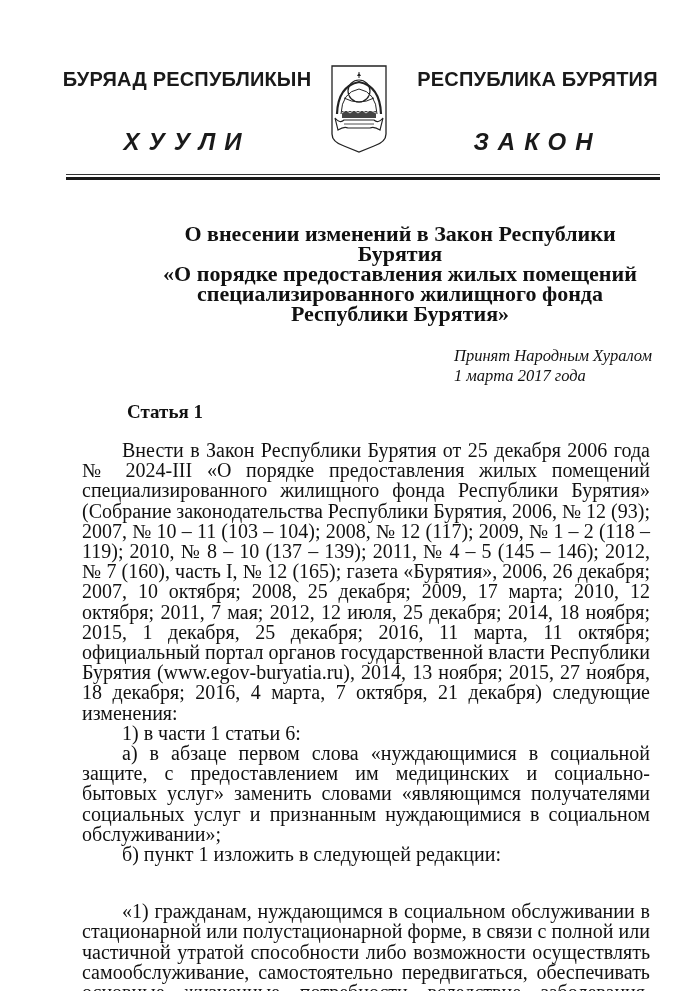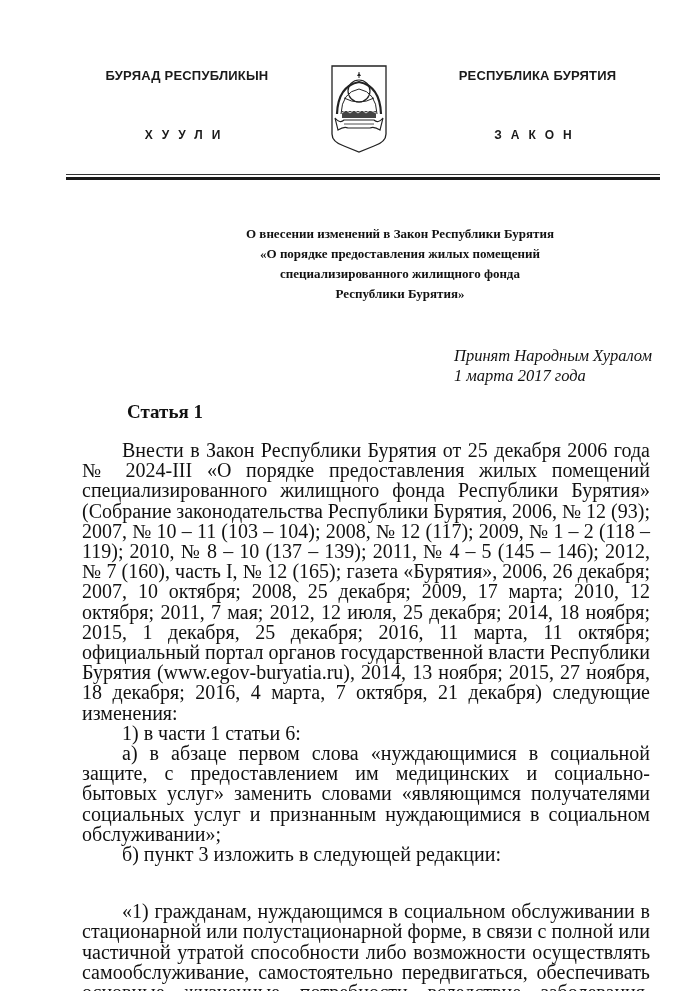--- a/index.html
+++ b/index.html
@@ -29,32 +29,33 @@
       color: #1a1a1a;
       text-align: center;
     }
     .hdr-left { left: 0; width: 250px; }
     .hdr-right { right: 0; width: 245px; }
     .hdr-org {
       position: absolute;
       top: 6px;
       left: 0;
       right: 0;
-      font-size: 13px;
+      font-size: 20px;
       letter-spacing: 0.2px;
       white-space: nowrap;
     }
     .hdr-type {
       position: absolute;
       top: 66px;
       left: 0;
       right: 0;
-      font-size: 12px;
+      font-size: 24px;
       letter-spacing: 9px;
       white-space: nowrap;
+      font-style: italic;
     }
     .emblem {
       position: absolute;
       left: 268px;
       top: 0;
       width: 58px;
       height: 92px;
     }
     .rule {
       position: absolute;
@@ -66,21 +67,21 @@
       border-bottom: 3px solid #1a1a1a;
       box-sizing: border-box;
     }
     .title {
       position: absolute;
       left: 150px;
       top: 224px;
       width: 500px;
       text-align: center;
       font-weight: bold;
-      font-size: 13px;
+      font-size: 22px;
       line-height: 20px;
     }
     .adopted {
       position: absolute;
       right: 48px;
       top: 346px;
       text-align: left;
       font-style: italic;
       font-size: 16.5px;
       line-height: 19.5px;
@@ -162,17 +163,17 @@
   <div>Принят Народным Хуралом</div>
   <div>1 марта 2017 года</div>
 </div>
 
 <div class="article-heading">Статья 1</div>
 
 <div class="body-text">
   <p>Внести в Закон Республики Бурятия от 25 декабря 2006 года № 2024-III «О порядке предоставления жилых помещений специализированного жи­лищного фонда Республики Бурятия» (Собрание законодательства Республи­ки Бурятия, 2006, № 12 (93); 2007, № 10 – 11 (103 – 104); 2008, № 12 (117); 2009, № 1 – 2 (118 – 119); 2010, № 8 – 10 (137 – 139); 2011, № 4 – 5 (145 – 146); 2012, № 7 (160), часть I, № 12 (165); газета «Бурятия», 2006, 26 декабря; 2007, 10 октября; 2008, 25 декабря; 2009, 17 марта; 2010, 12 октября; 2011, 7 мая; 2012, 12 июля, 25 декабря; 2014, 18 ноября; 2015, 1 декабря, 25 декабря; 2016, 11 марта, 11 октября; официальный портал органов государственной власти Республики Бурятия (www.egov-buryatia.ru), 2014, 13 ноября; 2015, 27 ноября, 18 декабря; 2016, 4 марта, 7 октября, 21 декабря) следующие измене­ния:</p>
   <p>1) в части 1 статьи 6:</p>
   <p>а) в абзаце первом слова «нуждающимися в социальной защите, с пре­доставлением им медицинских и социально-бытовых услуг» заменить слова­ми «являющимся получателями социальных услуг и признанным нуждаю­щимися в социальном обслуживании»;</p>
-  <p>б) пункт 3 изложить в следующей редакции:</p>
+  <p>б) пункт 1 изложить в следующей редакции:</p>
   <p class="last-justified">«1) гражданам, нуждающимся в социальном обслуживании в стацио­нарной или полустационарной форме, в связи с полной или частичной утра­той способности либо возможности осуществлять самообслуживание, само­стоятельно передвигаться, обеспечивать основные жизненные потребности вследствие заболевания, травмы, возраста или наличия инвалидности, иными обстоятельствами, которые ухудшают или могут ухудшить условия жизне­деятельности, предусмотренными федеральным законодательством и норма­</p>
 </div>
 
 <div class="scan-marks"></div>
 
 </body></html>

